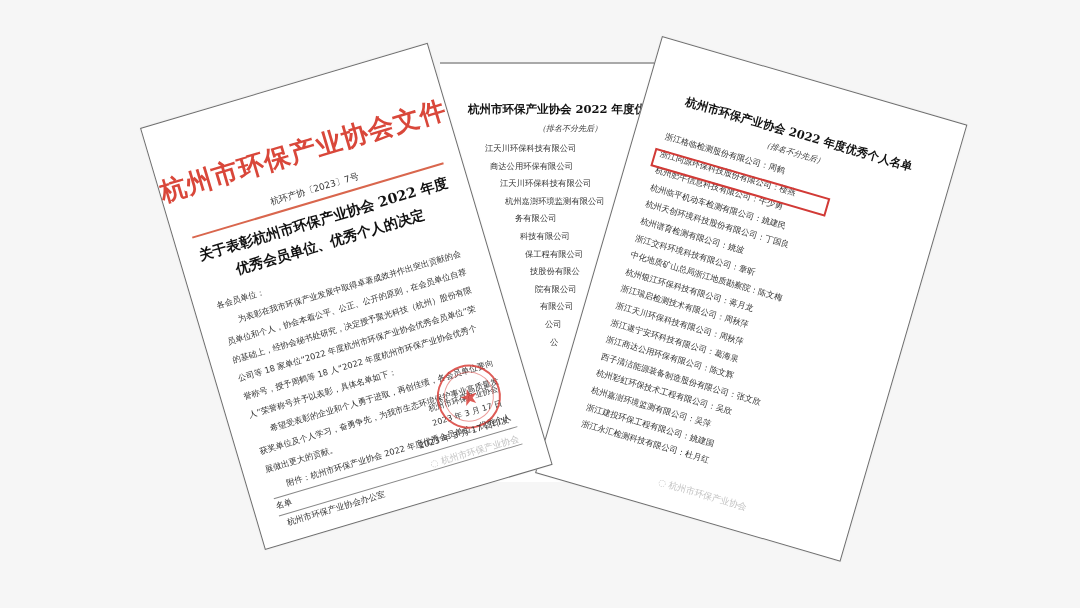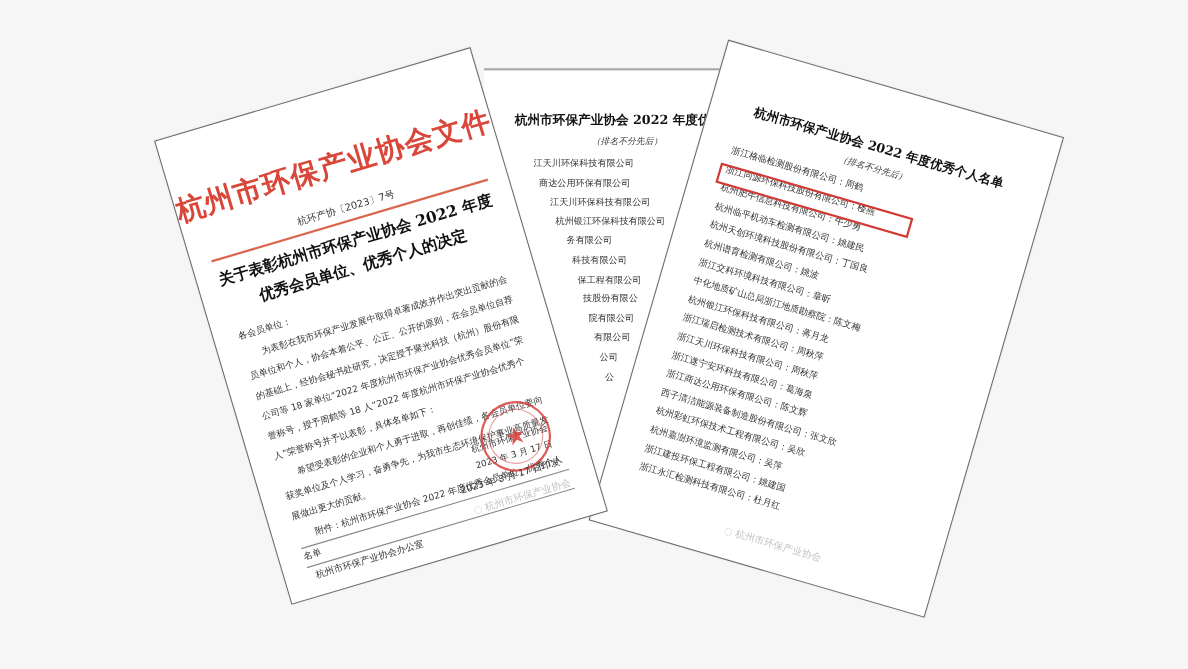--- a/index.html
+++ b/index.html
@@ -122,21 +122,21 @@
 
 <div class="paper" id="doc-middle">
   <div class="sheet"></div>
   <div class="inner">
     <div class="list-title" style="margin-top:0; text-align:left; font-size:11.5px;">杭州市环保产业协会 2022 年度优秀会员单</div>
     <div class="list-sub" style="text-align:left; padding-left:70px;">（排名不分先后）</div>
     <ul class="mid-list" id="mid-list">
         <li style="padding-left: 17px;">江天川环保科技有限公司</li>
         <li style="padding-left: 22px;">商达公用环保有限公司</li>
         <li style="padding-left: 32px;">江天川环保科技有限公司</li>
-        <li style="padding-left: 37px;">杭州银江环保科技有限公司</li>
+        <li style="padding-left: 37px;">杭州嘉澍环境监测有限公司</li>
         <li style="padding-left: 47px;">务有限公司</li>
         <li style="padding-left: 52px;">科技有限公司</li>
         <li style="padding-left: 57px;">保工程有限公司</li>
         <li style="padding-left: 62px;">技股份有限公</li>
         <li style="padding-left: 67px;">院有限公司</li>
         <li style="padding-left: 72px;">有限公司</li>
         <li style="padding-left: 77px;">公司</li>
         <li style="padding-left: 82px;">公</li>
       </ul>
   </div>

